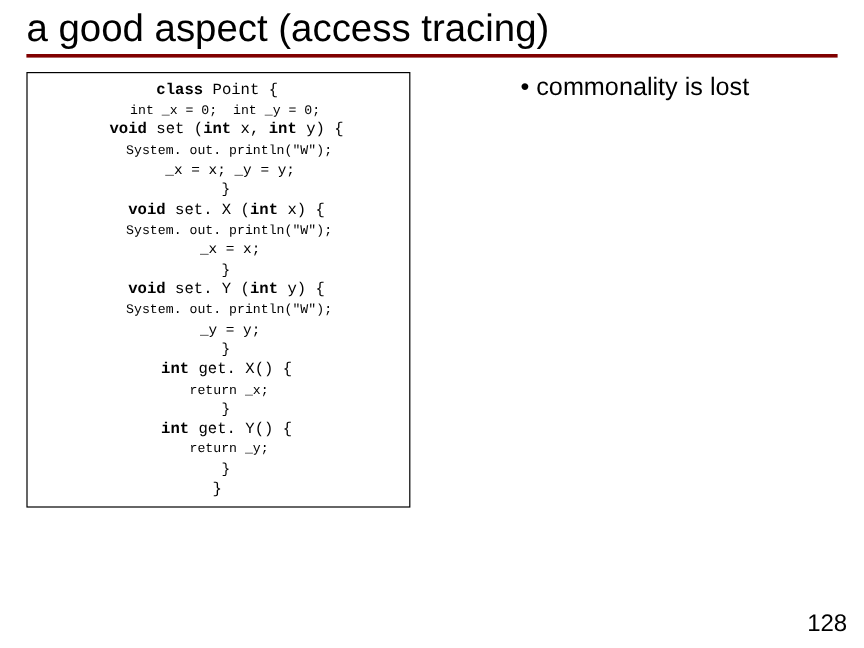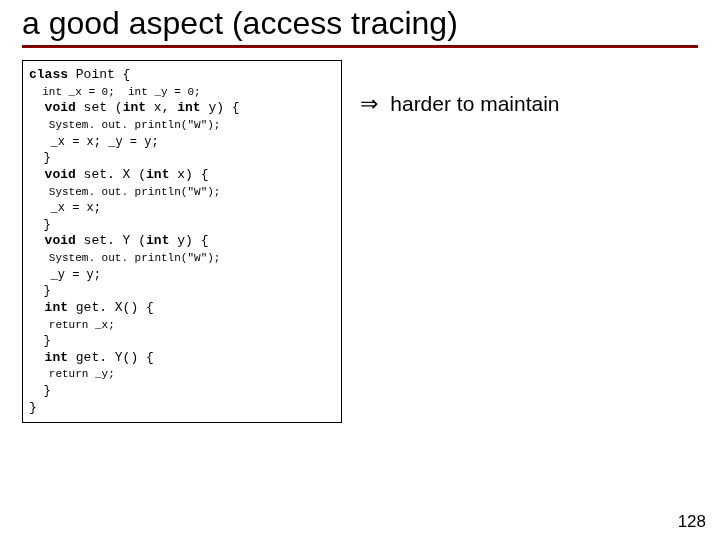--- a/index.html
+++ b/index.html
@@ -27,20 +27,21 @@
     font-weight: normal;
   }
   .rule {
     border-bottom: 3px solid #800000;
     margin: 0 0 12px 0;
   }
   .body {
     display: flex;
     align-items: flex-start;
     gap: 18px;
+    text-align: center;
   }
   .codebox {
     border: 1px solid #000;
     padding: 6px 8px 6px 6px;
     width: 320px;
     box-sizing: border-box;
   }
   .code {
     font-family: "Courier New", Courier, monospace;
     font-size: 13px;
@@ -60,21 +61,21 @@
   .conclusion { margin-top: 30px; }
   .arrow {
     font-family: "Segoe UI Symbol", "Arial Unicode MS", sans-serif;
     font-size: 22px;
     margin-right: 6px;
   }
   .pagenum {
     position: absolute;
     right: 14px;
     bottom: 8px;
-    font-size: 17px;
+    font-size: 20px;
   }
 </style>
 </head>
 <body>
 
 <div class="slide">
   <h1 class="title">a good aspect (access tracing)</h1>
   <div class="rule"></div>
 
   <div class="body">
@@ -96,20 +97,18 @@
 <span class="cb">  int</span><span> get. X() {</span>
 <span class="csm">   return _x;</span>
 <span class="csm2">  }</span>
 <span class="cb">  int</span><span> get. Y() {</span>
 <span class="csm">   return _y;</span>
 <span class="csm2">  }</span>
 <span>}</span></div>
     </div>
 
     <div class="rightcol">
-      <div class="conclusion">
-        <span class="arrow">⇒</span><span> harder to maintain</span>
-      </div>
+      <div class="bullet">• commonality is lost</div>
     </div>
   </div>
 
   <div class="pagenum">128</div>
 </div>
 
 </body></html>

